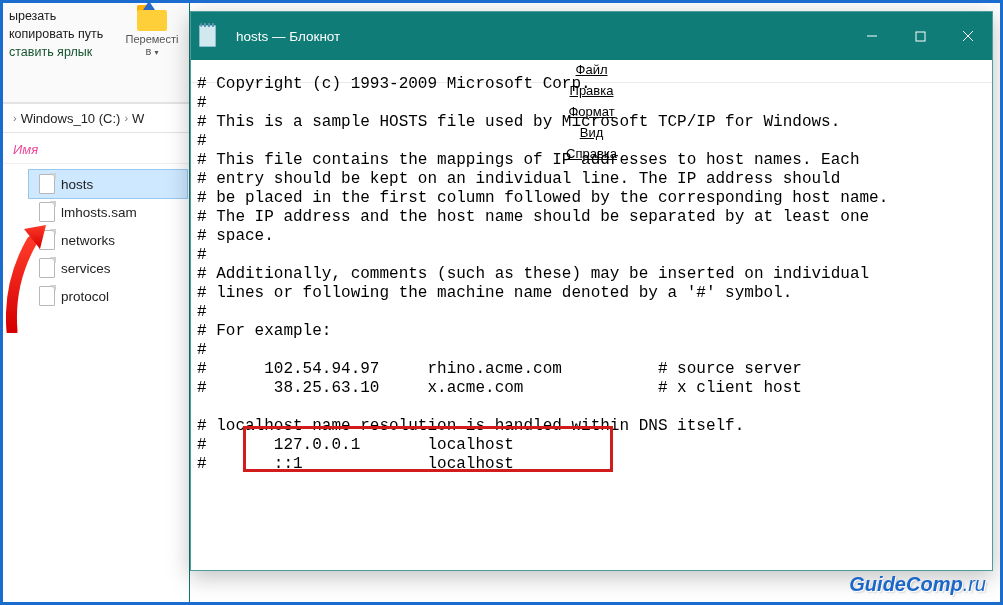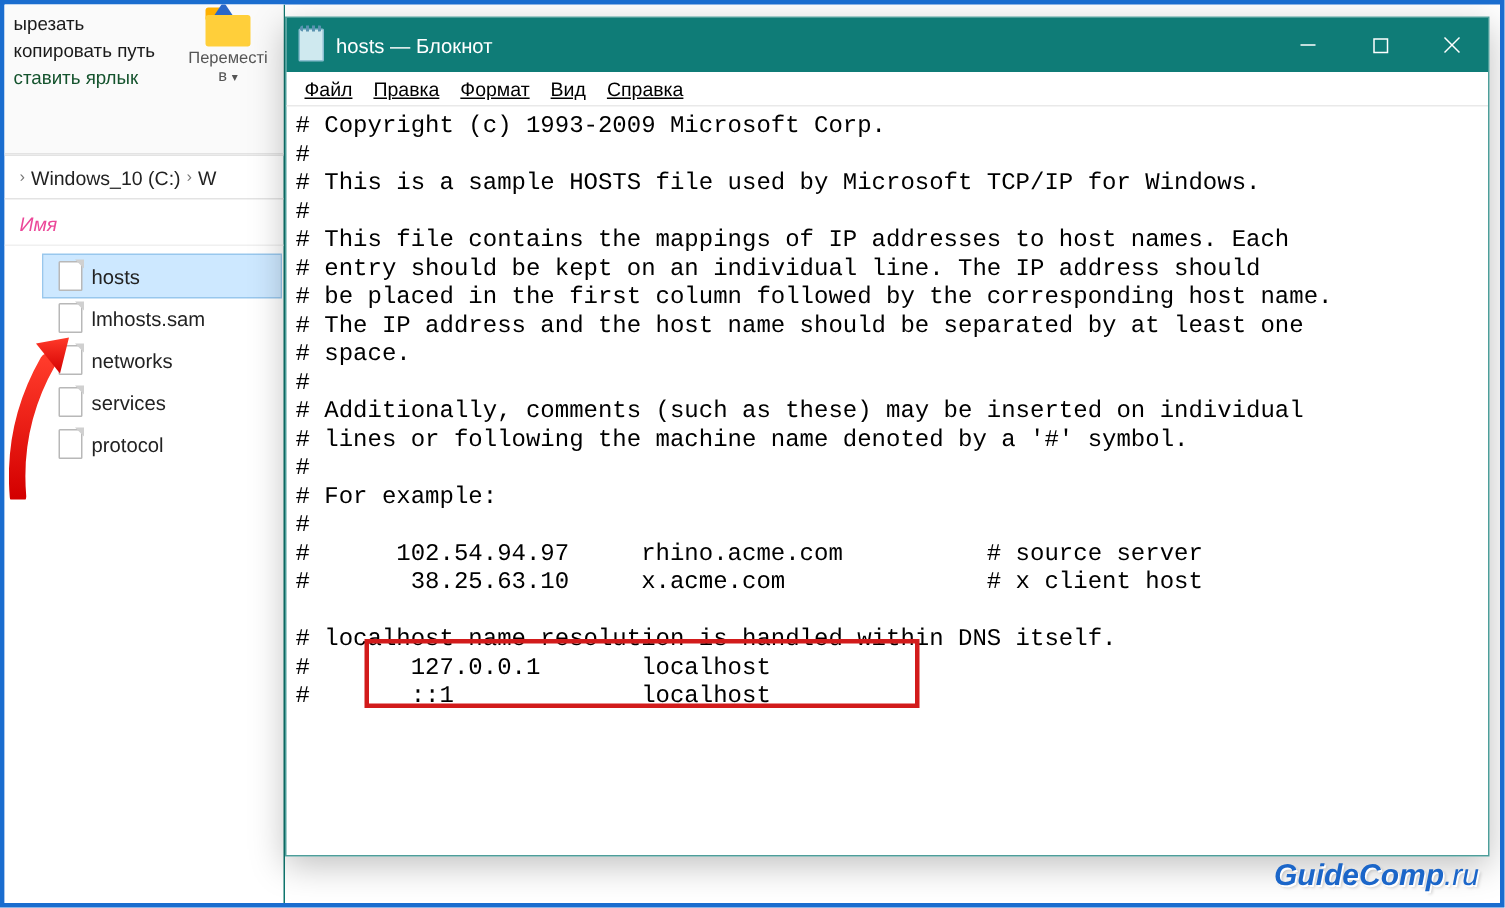--- a/index.html
+++ b/index.html
@@ -28,27 +28,27 @@
   .file-item.selected{ background:#cde8ff; outline:1px solid #98c7ed;}
   .file-ico{ width:16px; height:20px; position:relative;}
   .file-ico .sheet{position:absolute; inset:0; background:#fff; border:1px solid #b8b8b8; border-radius:1px;}
   .file-ico .dog{position:absolute; right:-1px; top:-1px; width:0;height:0;border-left:6px solid transparent;border-top:6px solid #d0d0d0;}
 
   
   .red-arrow{position:absolute; left:3px; top:220px; width:44px; height:110px; pointer-events:none;}
 
   
   .notepad{ position:absolute; left:187px; top:8px; width:803px; height:560px; background:#fff; box-shadow:0 6px 22px rgba(0,0,0,.25); border:1px solid #4d9e9a;}
-  .titlebar{ height:36px; background:#0f7c77; color:#fff; display:flex; align-items:center; padding:0 0 0 8px; font-size:13.5px;}
+  .titlebar{ height:48px; background:#0f7c77; color:#fff; display:flex; align-items:center; padding:0 0 0 8px; font-size:13.5px;gap:12px;}
   .np-ico{width:17px;height:22px;background:#cfe9ef;border:1px solid #8bbfd0;margin-right:8px;position:relative;border-radius:1px;}
   .np-ico .spiral{position:absolute;left:0;right:0;top:-3px;height:4px;background:repeating-linear-gradient(90deg,#5a93b0 0 2px,transparent 2px 4px);border-radius:2px;}
   .titlecontrols{margin-left:auto;display:flex;}
   .tc{width:48px;height:36px;display:flex;align-items:center;justify-content:center;}
   .tc svg{stroke:#fff;fill:none;stroke-width:1;}
-  .menubar{height:23px;display:flex;align-items:center;gap:2px;padding:0 6px;border-bottom:1px solid #e9e9e9;font-size:13px;}
+  .menubar{height:23px;display:flex;align-items:center;gap:2px;padding:0 6px;border-bottom:1px solid #e9e9e9;font-size:13px;flex-direction:column;}
   .menuitem{padding:2px 6px;cursor:default;}
   .menuitem u{text-decoration:underline;}
   .doc{position:absolute; left:0; right:0; top:59px; bottom:0; padding:4px 6px; font-family:"Courier New",monospace; font-size:16px; line-height:19px; color:#000; white-space:pre; overflow:hidden;}
   .doc .hl{position:absolute;border:3px solid #d21b1b; pointer-events:none;}
 
   
   .watermark{position:absolute;right:14px;bottom:6px;font-family:Arial,sans-serif;font-weight:bold;font-style:italic;color:#1b66c9;font-size:20px;text-shadow:1px 1px 0 #fff, 2px 2px 2px rgba(0,0,0,.15);} 
   .watermark .ru{font-weight:normal;font-style:italic;}
 </style>
 </head>

